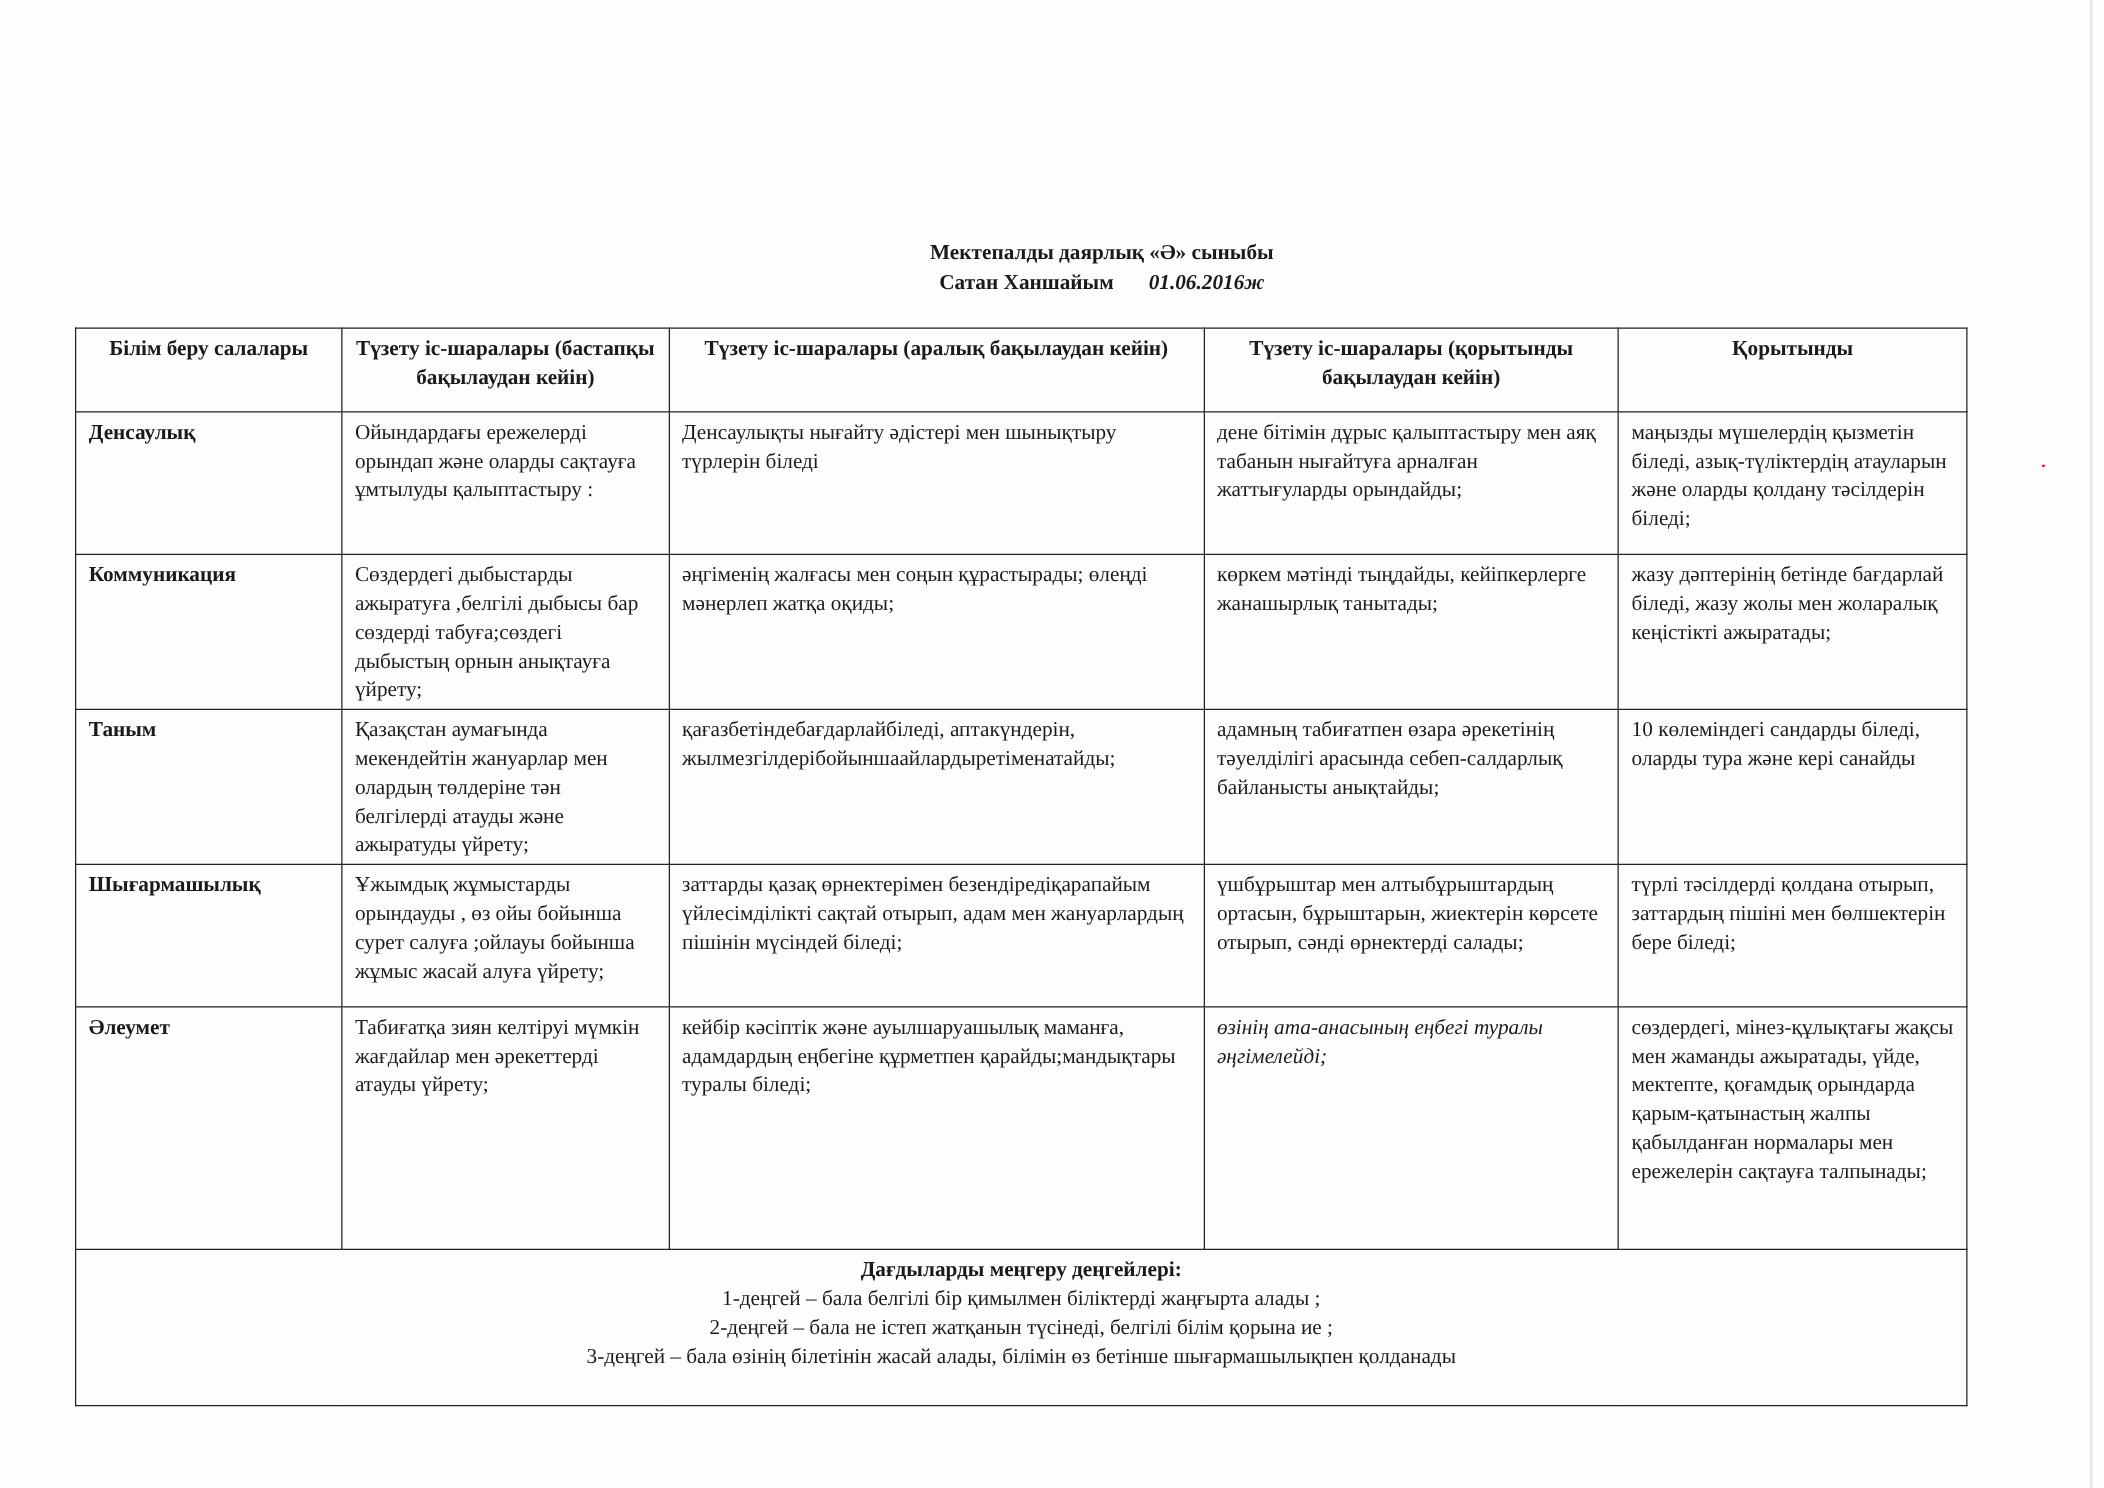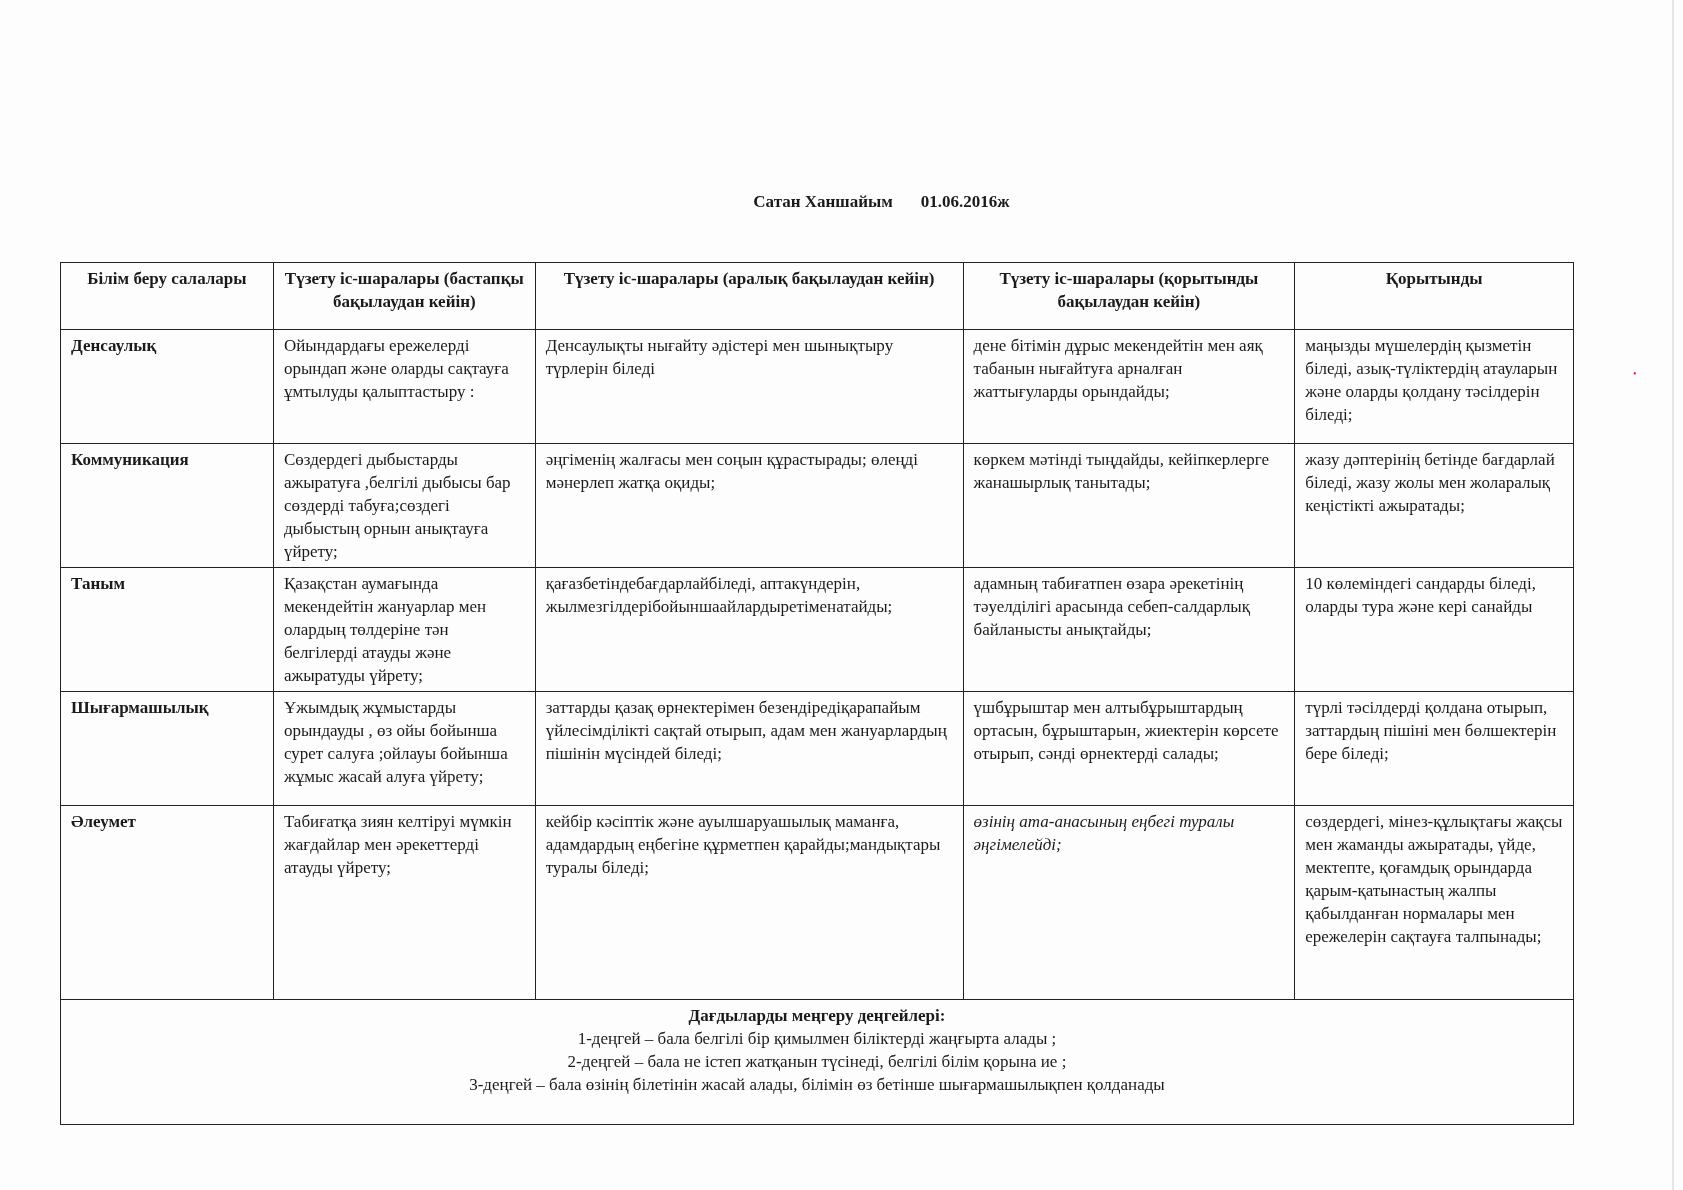--- a/index.html
+++ b/index.html
@@ -5,21 +5,21 @@
   html, body { margin:0; padding:0; }
   body {
     width:1683px; height:1190px; background:#fdfdfd; position:relative; overflow:hidden;
     font-family:"Liberation Serif", serif; color:#1a1a1a;
   }
   .scan-edge { position:absolute; left:1672px; top:0; width:2px; height:1190px; background:#e6e6e6; }
   .titles { position:absolute; left:0; top:190px; width:1683px; text-align:center; font-weight:bold; font-size:17px; line-height:24px; }
   .titles .t1 { margin-left:80px; }
   .titles .t2 { margin-left:80px; }
   .titles .t3 { margin-left:80px; }
-  .titles .t3 span + span { margin-left:28px; }
+  .titles .t3 span + span { margin-left:28px;font-style:italic; }
   table {
     position:absolute; left:60px; top:262px; width:1514px; border-collapse:collapse;
     font-size:17px; line-height:23px;
   }
   td, th { border:1.5px solid #222; vertical-align:top; padding:4px 10px; }
   th { font-weight:bold; text-align:center; height:58px; }
   td.area { font-weight:bold; text-align:left; }
   col.c1 { width:213px; } col.c2 { width:262px; } col.c3 { width:428px; } col.c4 { width:332px; } col.c5 { width:279px; }
   tr.r1 td { height:105px; } tr.r2 td { height:105px; } tr.r3 td { height:105px; } tr.r4 td { height:105px; } tr.r5 td { height:185px;margin-top:32px; }
   td.italic { font-style:italic; }
@@ -27,20 +27,21 @@
   .legend-title { font-weight:bold; }
   .dot { color:#d23; position:absolute; left:1633px; top:368px; font-size:10px; }
 </style>
 </head>
 <body>
 
 <div class="scan-edge"></div>
 <div class="dot">•</div>
 
 <div class="titles">
+  <div class="t2">Мектепалды даярлық  «Ә» сыныбы</div>
   <div class="t3">
     <span>Сатан Ханшайым</span><span>01.06.2016ж</span>
   </div>
 </div>
 
 <table>
   <colgroup>
       <col class="c1">
       <col class="c2">
       <col class="c3">
@@ -54,21 +55,21 @@
       <th>Түзету іс-шаралары (аралық бақылаудан кейін)</th>
       <th>Түзету іс-шаралары (қорытынды бақылаудан кейін)</th>
       <th>Қорытынды</th>
     </tr>
   </thead>
   <tbody>
     <tr class="r1">
       <td class="area">Денсаулық</td>
       <td>Ойындардағы ережелерді орындап және оларды сақтауға  ұмтылуды қалыптастыру :</td>
       <td>Денсаулықты нығайту әдістері мен шынықтыру түрлерін біледі</td>
-      <td>дене бітімін дұрыс мекендейтін мен аяқ табанын нығайтуға арналған жаттығуларды орындайды;</td>
+      <td>дене бітімін дұрыс қалыптастыру мен аяқ табанын нығайтуға арналған жаттығуларды орындайды;</td>
       <td>маңызды мүшелердің қызметін біледі, азық-түліктердің атауларын және оларды қолдану тәсілдерін біледі;</td>
     </tr>
     <tr class="r2">
       <td class="area">Коммуникация</td>
       <td>Сөздердегі дыбыстарды ажыратуға ,белгілі дыбысы бар сөздерді  табуға;сөздегі дыбыстың орнын анықтауға үйрету;</td>
       <td>әңгіменің жалғасы мен соңын құрастырады; өлеңді мәнерлеп жатқа оқиды;</td>
       <td>көркем мәтінді тыңдайды, кейіпкерлерге жанашырлық танытады;</td>
       <td>жазу дәптерінің бетінде бағдарлай біледі, жазу жолы мен жоларалық кеңістікті ажыратады;</td>
     </tr>
     <tr class="r3">

